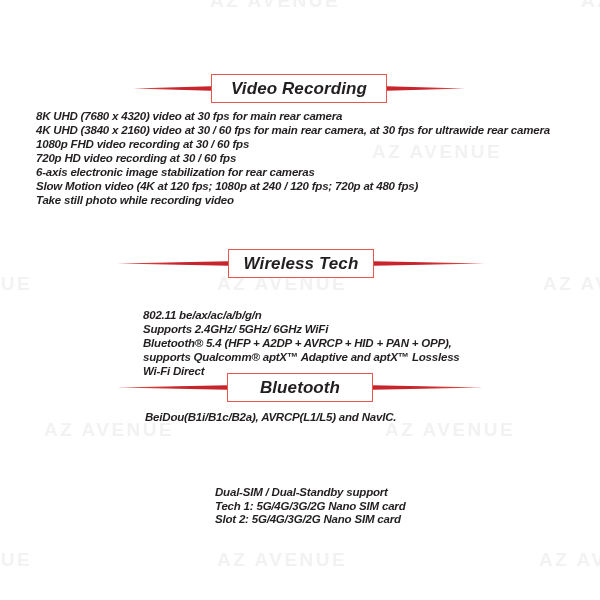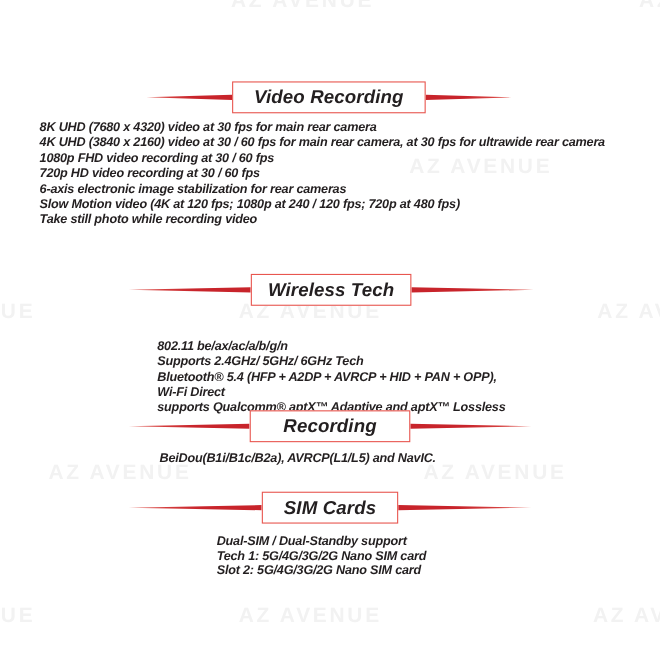--- a/index.html
+++ b/index.html
@@ -133,61 +133,46 @@
     </div>
     <div class="tline">
       <svg viewBox="0 0 100 8" preserveAspectRatio="none">
         <polygon points="0,1.3 0,6.7 100,4" fill="url(#gr1)"></polygon>
       </svg>
     </div>
   </div>
 
   <div class="body-block" style="left:143px;top:291px;margin-top:17px;">
     <div>802.11 be/ax/ac/a/b/g/n</div>
-    <div>Supports 2.4GHz/ 5GHz/ 6GHz Tech</div>
+    <div>Supports 2.4GHz/ 5GHz/ 6GHz WiFi</div>
     <div>Bluetooth® 5.4 (HFP + A2DP + AVRCP + HID + PAN + OPP),</div>
+    <div>supports Qualcomm® aptX™ Adaptive and aptX™ Lossless</div>
     <div>Wi-Fi Direct</div>
-    <div>supports Qualcomm® aptX™ Adaptive and aptX™ Lossless</div>
   </div>
 
   <div class="hdr" style="left:117px;top:373px;width:366px;">
     <div class="tline">
       <svg viewBox="0 0 100 8" preserveAspectRatio="none">
         <polygon points="0,4 100,1.3 100,6.7" fill="url(#gl1)"></polygon>
       </svg>
     </div>
     <div class="hbox w146">
-      <span>Recording</span>
+      <span>Bluetooth</span>
     </div>
     <div class="tline">
       <svg viewBox="0 0 100 8" preserveAspectRatio="none">
         <polygon points="0,1.3 0,6.7 100,4" fill="url(#gr1)"></polygon>
       </svg>
     </div>
   </div>
 
   <div class="body-block" style="left:145px;top:410px;">
     <div>BeiDou(B1i/B1c/B2a), AVRCP(L1/L5) and NavIC.</div>
   </div>
 
-  <div class="hdr" style="left:117px;top:447px;width:366px;">
-    <div class="tline">
-      <svg viewBox="0 0 100 8" preserveAspectRatio="none">
-        <polygon points="0,4 100,1.3 100,6.7" fill="url(#gl1)"></polygon>
-      </svg>
-    </div>
-    <div class="hbox w124">
-      <span>SIM Cards</span>
-    </div>
-    <div class="tline">
-      <svg viewBox="0 0 100 8" preserveAspectRatio="none">
-        <polygon points="0,1.3 0,6.7 100,4" fill="url(#gr1)"></polygon>
-      </svg>
-    </div>
-  </div>
 
-  <div class="body-block tight" style="left:197px;top:486px;">
+  <div class="body-block tight" style="left:215px;top:486px;">
     <div>Dual-SIM / Dual-Standby support</div>
     <div>Tech 1: 5G/4G/3G/2G Nano SIM card</div>
     <div>Slot 2: 5G/4G/3G/2G Nano SIM card</div>
   </div>
 
 </div>
 
 </body></html>

